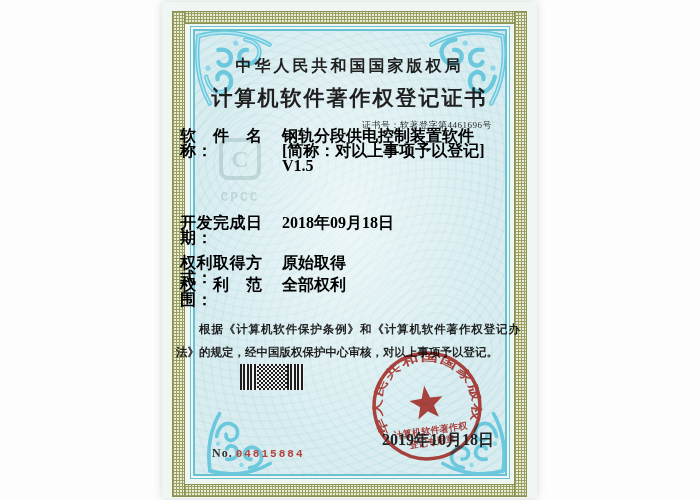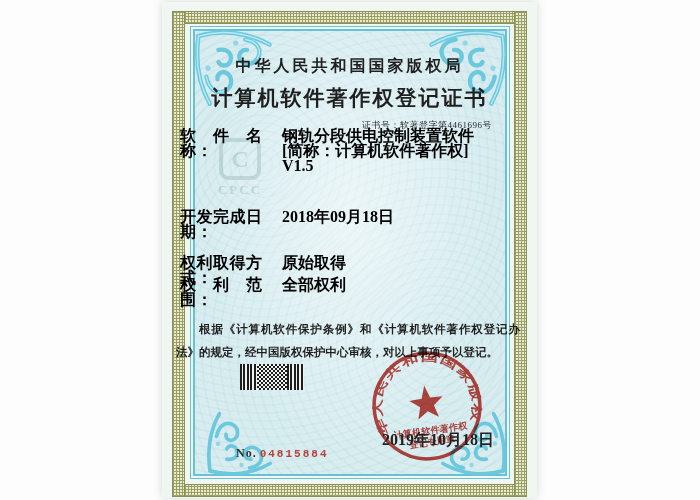--- a/index.html
+++ b/index.html
@@ -39,45 +39,45 @@
   .flourish.br{left:265px;top:408px;transform:scale(-1,-1);}
 
   .txt{position:absolute;color:#1f1f1f;}
   .h1{left:0;top:54px;width:375px;text-align:center;font-size:16px;font-weight:bold;letter-spacing:3px;}
   .h2{left:0;top:82px;width:375px;text-align:center;font-size:21px;font-weight:bold;letter-spacing:2px;}
   .certno{right:45px;top:110px;font-size:9px;letter-spacing:.5px;color:#2a2a2a;margin-top:7px;}
 
   .field{position:absolute;left:18px;font-size:16px;font-weight:bold;line-height:15px;}
   .field .lbl{display:inline-block;width:102px;letter-spacing:.5px;vertical-align:top;}
   .field .vals{display:inline-block;vertical-align:top;}
-  .f0{top:126px}.f1{top:168px}.f2{top:207px}.f3{top:230px}.f4{top:253px}.f5{top:275px}.f6{top:297px}
+  .f0{top:126px}.f1{top:168px}.f2{top:213px}.f3{top:230px}.f4{top:253px}.f5{top:275px}.f6{top:297px}
 
   .para{position:absolute;left:14px;top:316px;width:344px;font-size:11.5px;font-weight:bold;
     line-height:23px;text-indent:2em;text-align:justify;color:#1f1f1f;}
 
   
   .barcode{position:absolute;left:78px;top:362px;width:64px;height:26px;display:flex;}
   .barcode .bars{width:17px;height:100%;
     background:repeating-linear-gradient(90deg,#1d1d1d 0 2px,#eef2f0 2px 3px,#1d1d1d 3px 5px,#eef2f0 5px 7px);}
   .barcode .matrix{flex:1;height:100%;
     background:repeating-conic-gradient(#1d1d1d 0% 25%,#eef2f0 25% 50%);background-size:4px 4px;}
 
   
   .watermark{position:absolute;left:48px;top:136px;width:60px;text-align:center;
     color:rgba(125,160,160,.30);}
   .watermark .ring{width:34px;height:34px;border:4px solid rgba(125,160,160,.30);border-radius:9px;
     margin:0 auto;font-size:24px;font-weight:bold;line-height:34px;}
-  .watermark .cap{font-size:13px;font-weight:bold;letter-spacing:2px;margin-top:2px;}
+  .watermark .cap{font-size:13px;font-weight:bold;letter-spacing:2px;margin-top:10px;font-family:Liberation Mono, monospace;}
 
   
   .seal{position:absolute;left:208px;top:347px;width:114px;height:114px;transform:rotate(-8deg);
     opacity:.92;mix-blend-mode:multiply;}
   .seal-date{position:absolute;left:220px;top:428px;font-size:16px;font-weight:bold;color:#222;}
 
-  .no-line{position:absolute;left:50px;top:444px;font-size:12px;margin-left:24px;}
+  .no-line{position:absolute;left:50px;top:444px;font-size:12px;}
   .no-line .no-lbl{color:#30302e;font-weight:bold;letter-spacing:1px;}
   .no-line .no-val{color:#b5413a;font-weight:bold;letter-spacing:2px;font-family:"Liberation Mono","DejaVu Sans Mono",monospace;font-size:11px;}
 </style>
 </head>
 <body>
 
 <div class="stage">
   <div class="paper">
 
     <div class="meander top"></div>
@@ -147,21 +147,21 @@
     <div class="watermark">
       <div class="ring">C</div>
       <div class="cap">CPCC</div>
     </div>
 
     <div class="txt h1">中华人民共和国国家版权局</div>
     <div class="txt h2">计算机软件著作权登记证书</div>
     <div class="txt certno"><span>证书号：</span><span>软著登字第4461696号</span></div>
 
     <div class="field f0">
-      <span class="lbl">软　件　名　称：</span><span class="vals"><span>钢轨分段供电控制装置软件</span><br><span>[简称：计算机软件著作权]</span><br><span>V1.5</span></span>
+      <span class="lbl">软　件　名　称：</span><span class="vals"><span>钢轨分段供电控制装置软件</span><br><span>[简称：对以上事项予以登记]</span><br><span>V1.5</span></span>
     </div>
     <div class="field f2">
       <span class="lbl">开发完成日期：</span><span class="vals">2018年09月18日</span>
     </div>
     <div class="field f4">
       <span class="lbl">权利取得方式：</span><span class="vals">原始取得</span>
     </div>
     <div class="field f5">
       <span class="lbl">权　利　范　围：</span><span class="vals">全部权利</span>
     </div>

